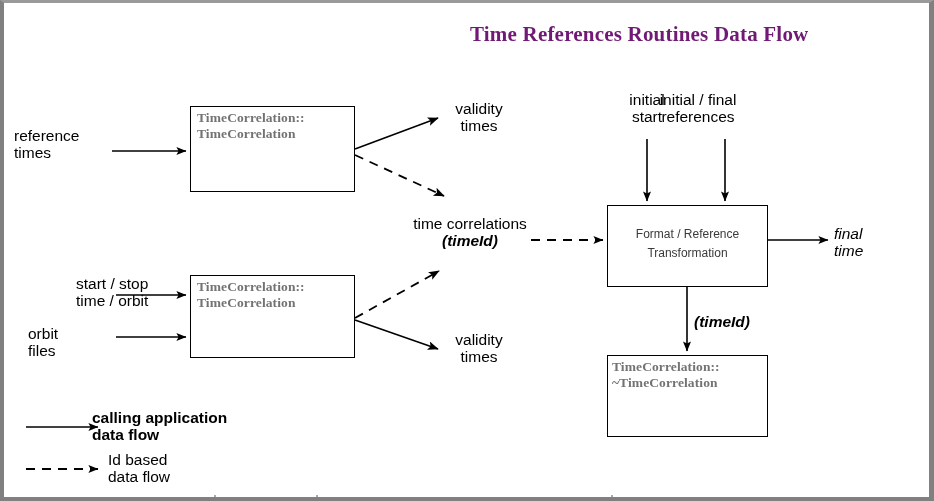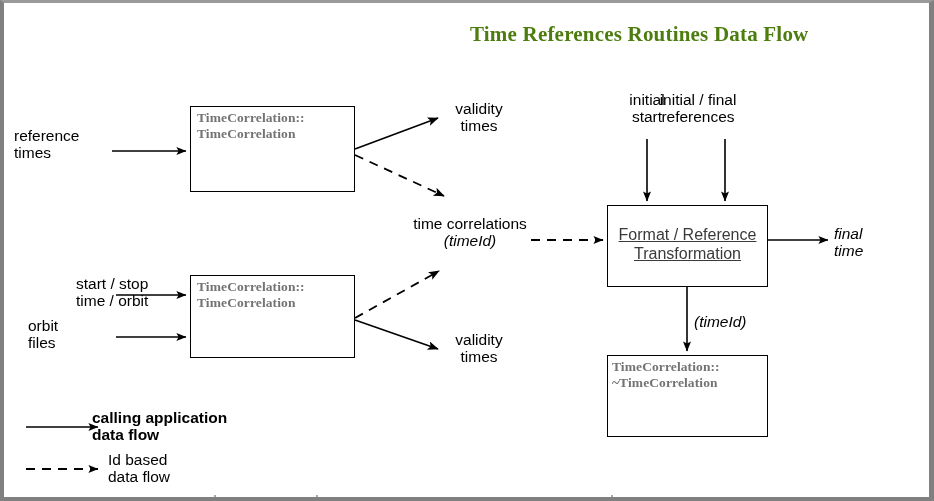--- a/index.html
+++ b/index.html
@@ -30,21 +30,21 @@
     font-size: 15.5px;
     line-height: 17px;
     color: #000000;
     white-space: pre-line;
   }
   .title {
     position: absolute;
     font-family: "Liberation Serif", serif;
     font-weight: bold;
     font-size: 21px;
-    color: #4d7c0f;
+    color: #701a75;
     letter-spacing: 0.2px;
     white-space: nowrap;
   }
   .box {
     position: absolute;
     background: #ffffff;
     border: 1.5px solid #000000;
     box-sizing: border-box;
   }
   .box-text {
@@ -53,28 +53,27 @@
     font-weight: bold;
     font-size: 13.5px;
     line-height: 16px;
     color: #737373;
     white-space: pre-line;
     letter-spacing: 0.1px;
   }
   .proc-text {
     position: absolute;
     font-family: "Liberation Sans", sans-serif;
-    font-size: 16px;
+    font-size: 12px;
     line-height: 19px;
     color: #3a3a3a;
     text-align: center;
     white-space: pre-line;
-    text-decoration: underline;
   }
-  .ital { font-style: italic; }
+  .ital { font-style: italic; font-weight: bold; }
   .ta-r { text-align: left; }
   .ta-c { text-align: center; }
   .ta-l { text-align: left; }
 </style>
 </head>
 <body>
 
 <div id="canvas">
 
   <svg id="svg-layer" viewBox="0 0 934 501" xmlns="http://www.w3.org/2000/svg">
@@ -141,21 +140,21 @@
 times</div>
 
   <div class="lbl ta-c" style="left:434px; top:328px; width:82px;">validity
 times</div>
 
   <div class="lbl ta-c" style="left:392px; top:212px; width:148px;"><span>time correlations</span><br><span class="ital">(timeId)</span></div>
 
   <div class="lbl ta-l" style="left:24px; top:272px; width:100px;margin-left:48px;">start / stop
 time / orbit</div>
 
-  <div class="lbl ta-r" style="left:24px; top:314px; width:90px;">orbit
+  <div class="lbl ta-r" style="left:24px; top:322px; width:90px;">orbit
 files</div>
 
   <div class="lbl ta-c" style="left:607px; top:88px; width:72px;">initial
 start</div>
 
   <div class="lbl ta-c" style="left:638px; top:88px; width:112px;">initial / final
 references</div>
 
   <div class="lbl ta-l" style="left:830px; top:222px; width:80px;font-style:italic;">final
 time</div>

